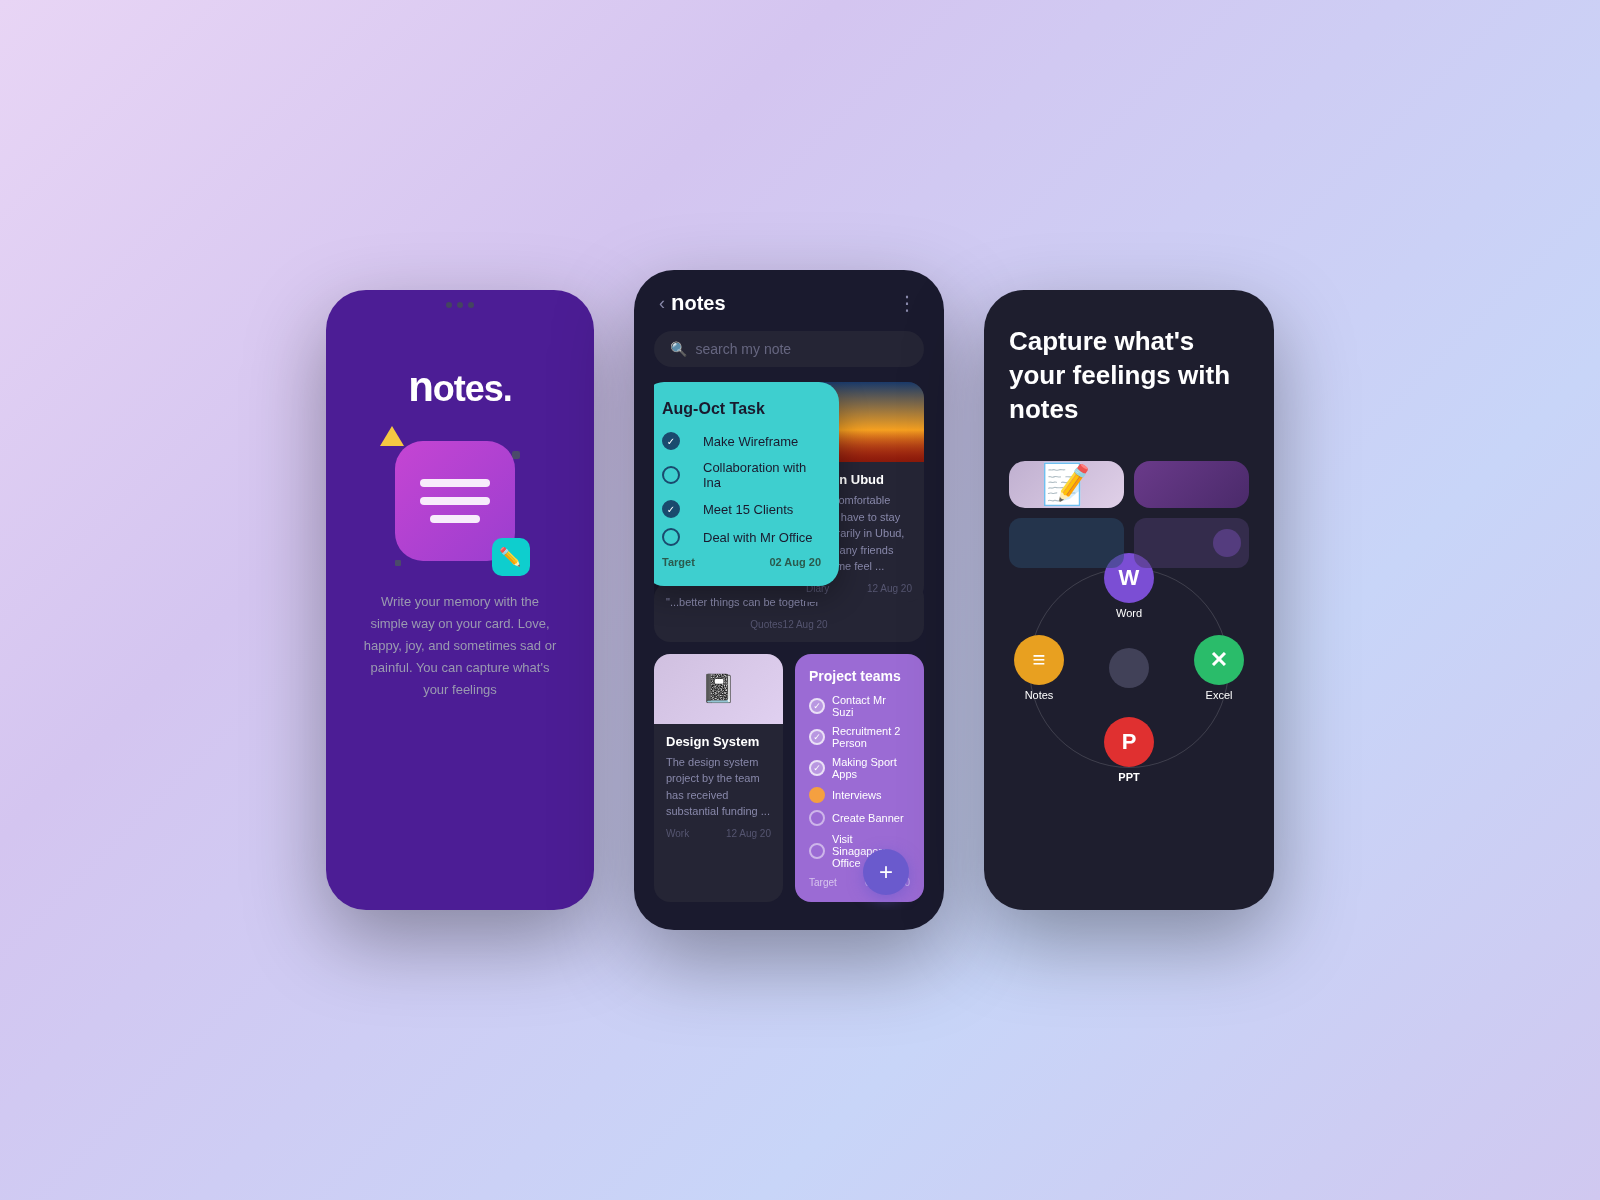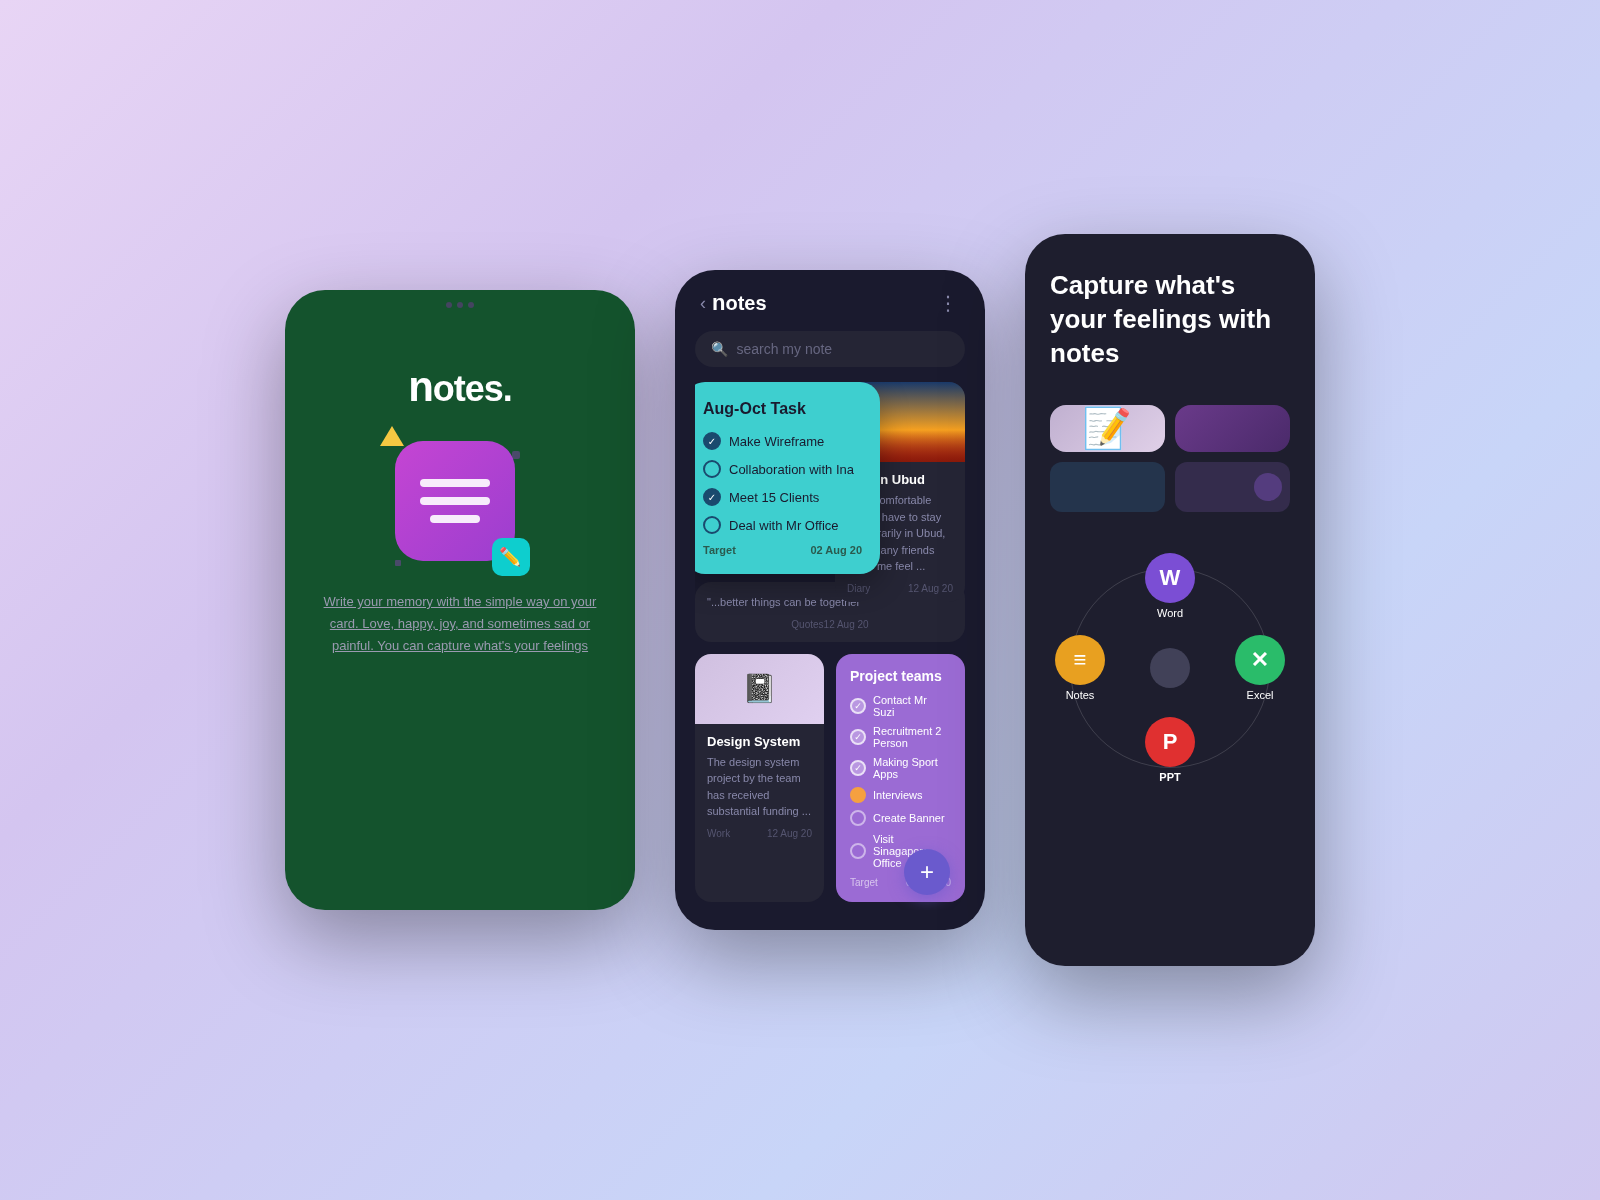--- a/index.html
+++ b/index.html
@@ -21,32 +21,32 @@
     }
 
     
     .phone {
       border-radius: 40px;
       overflow: hidden;
       position: relative;
       box-shadow: 0 30px 80px rgba(0,0,0,0.35);
     }
     .phone-1 {
-      width: 350px;
+      width: 268px;
       height: 620px;
-      background: #14532d;
+      background: #4c1d95;
     }
     .phone-2 {
       width: 310px;
       height: 660px;
       background: #1a1a2e;
     }
     .phone-3 {
       width: 290px;
-      height: 732px;
+      height: 620px;
       background: #1e1e2e;
     }
 
     
     .p1-content {
       display: flex;
       flex-direction: column;
       align-items: center;
       padding: 50px 30px 30px;
       height: 100%;
@@ -135,21 +135,20 @@
       background: #4a4a6a;
       border-radius: 1px;
     }
     .p1-desc {
       color: #9a9ab0;
       font-size: 13px;
       text-align: center;
       line-height: 1.7;
       margin-bottom: 40px;
       padding: 0 5px;
-      text-decoration: underline;
     }
     .get-started-btn {
       background: #7b5ea7;
       color: white;
       border: none;
       border-radius: 30px;
       padding: 16px 60px;
       font-size: 15px;
       font-weight: 500;
       cursor: pointer;
@@ -222,23 +221,22 @@
     }
     .task-card-title {
       font-size: 16px;
       font-weight: 700;
       color: #1a1a2e;
       margin-bottom: 14px;
     }
     .task-item {
       display: flex;
       align-items: center;
-      gap: 8px;
+      gap: 23px;
       margin-bottom: 10px;
-      text-align: right;
     }
     .task-check {
       width: 18px;
       height: 18px;
       border-radius: 50%;
       border: 2px solid #1a4a6e;
       display: flex;
       align-items: center;
       justify-content: center;
       flex-shrink: 0;

